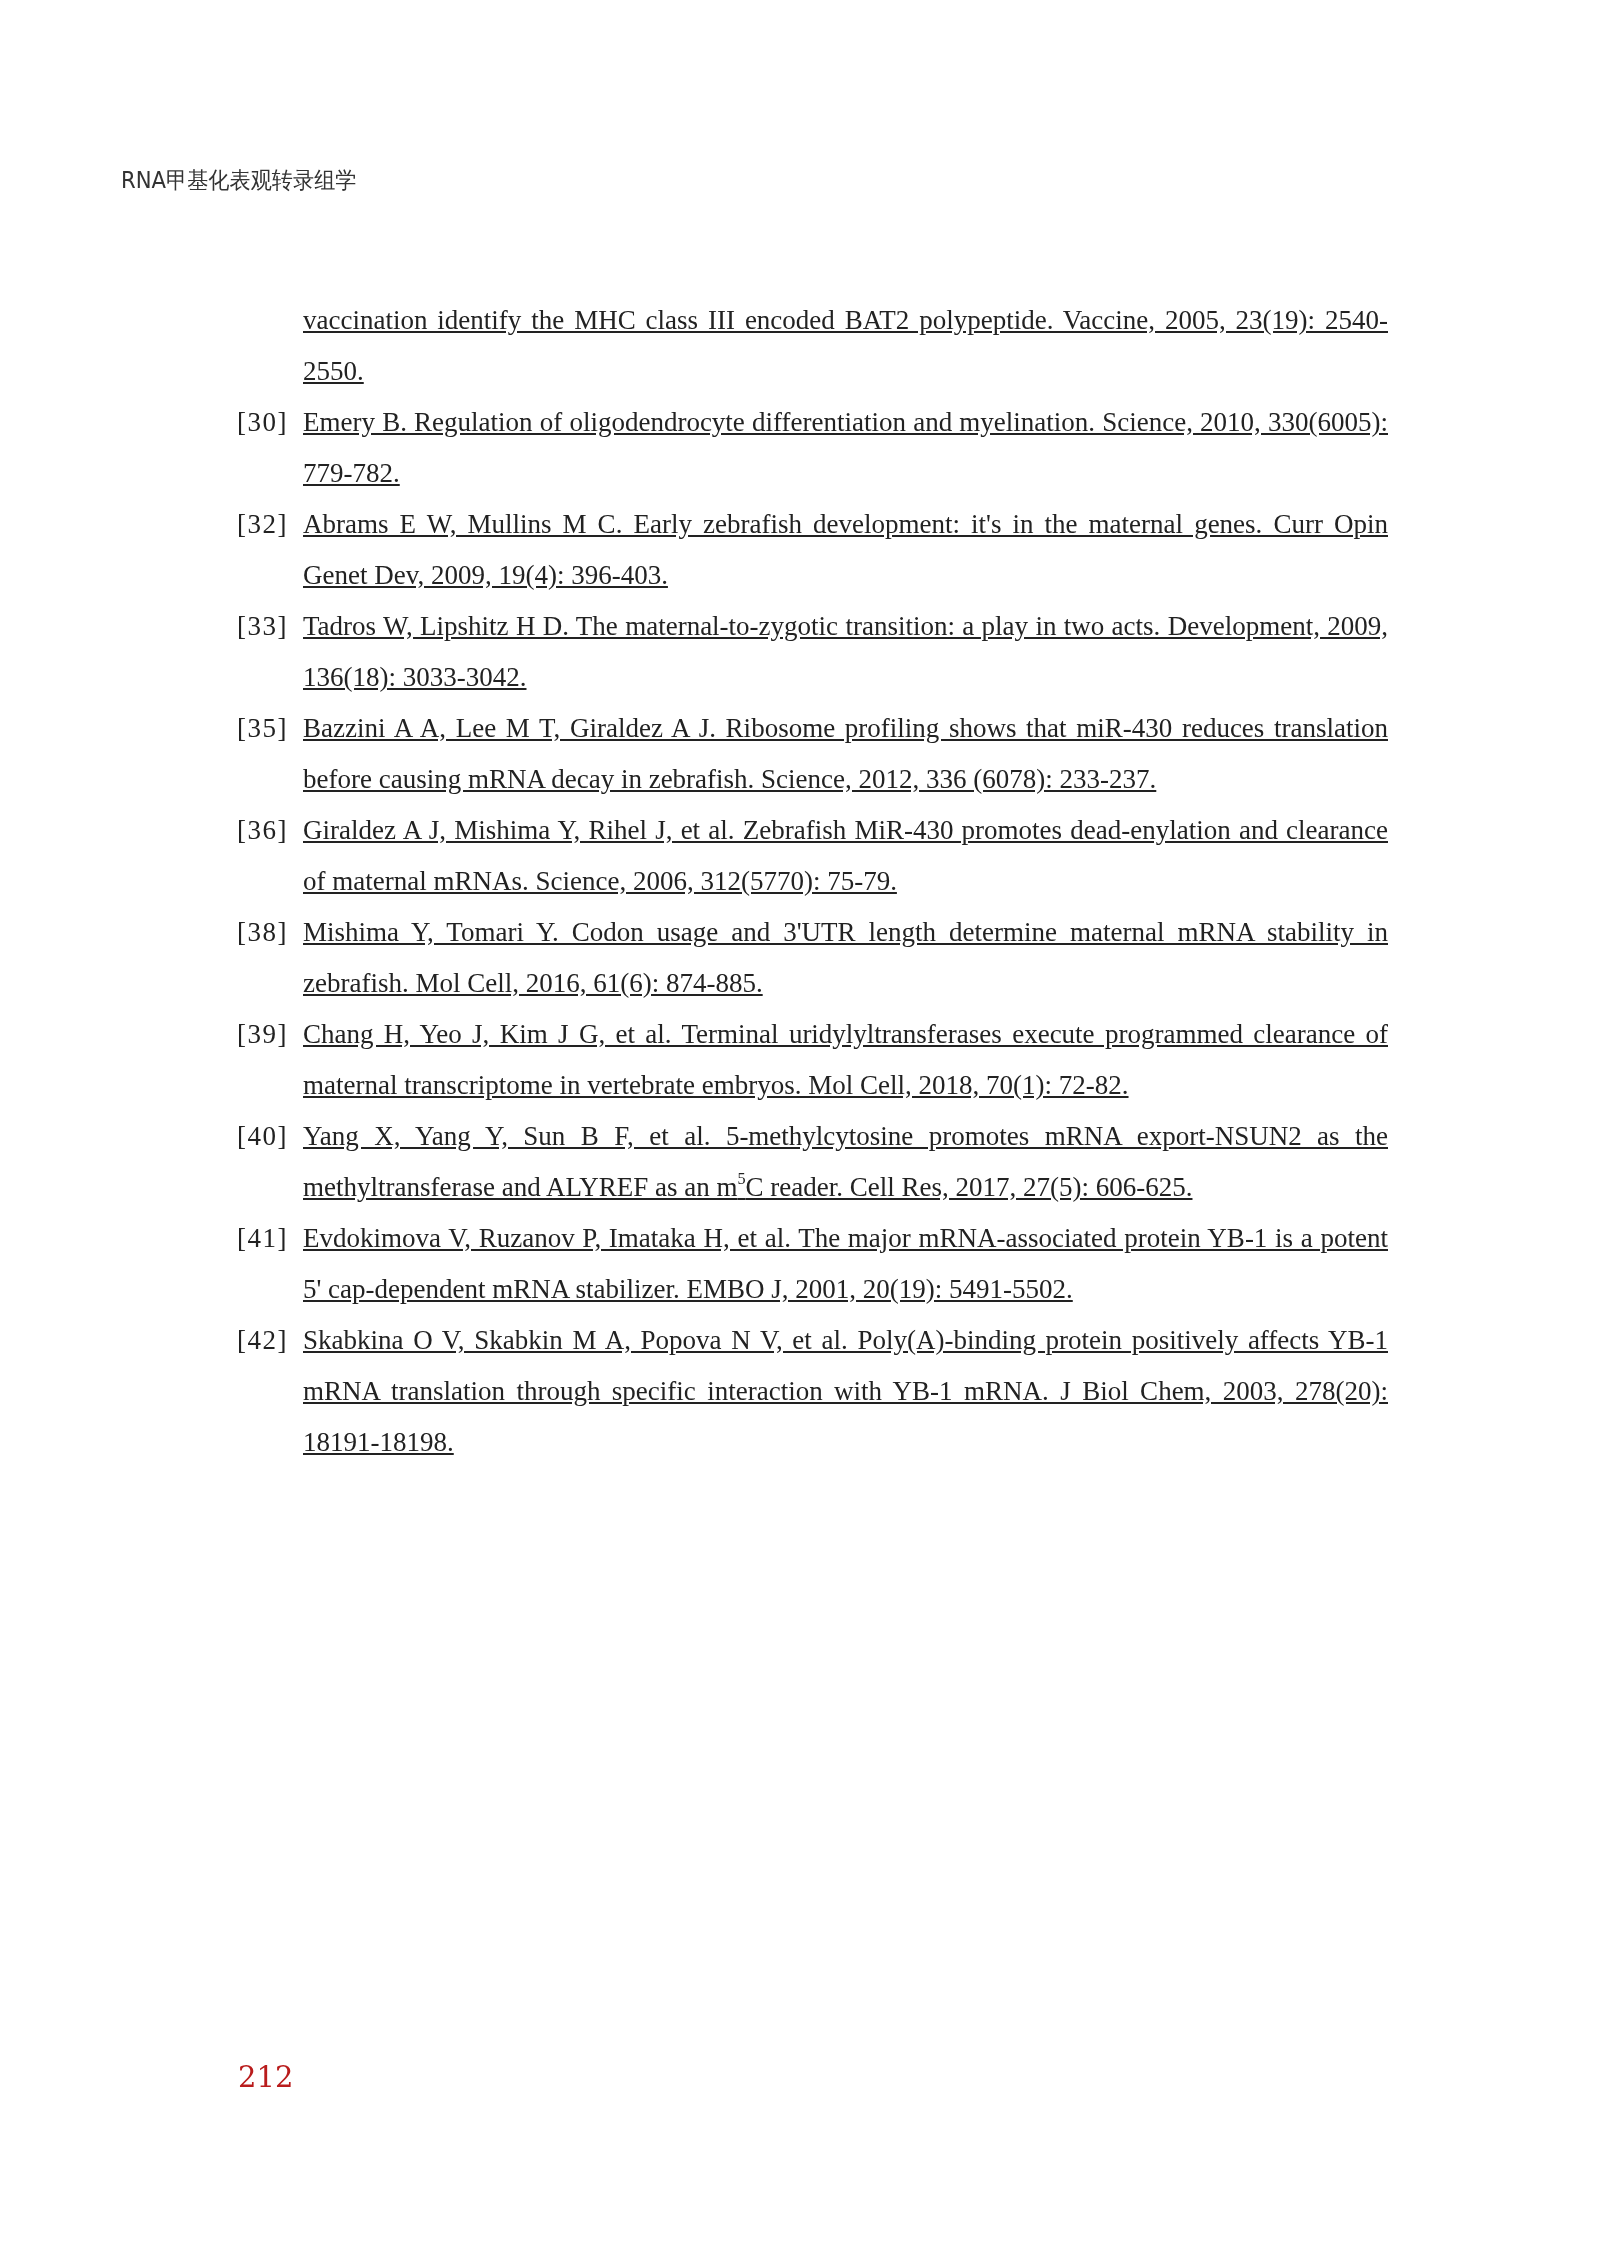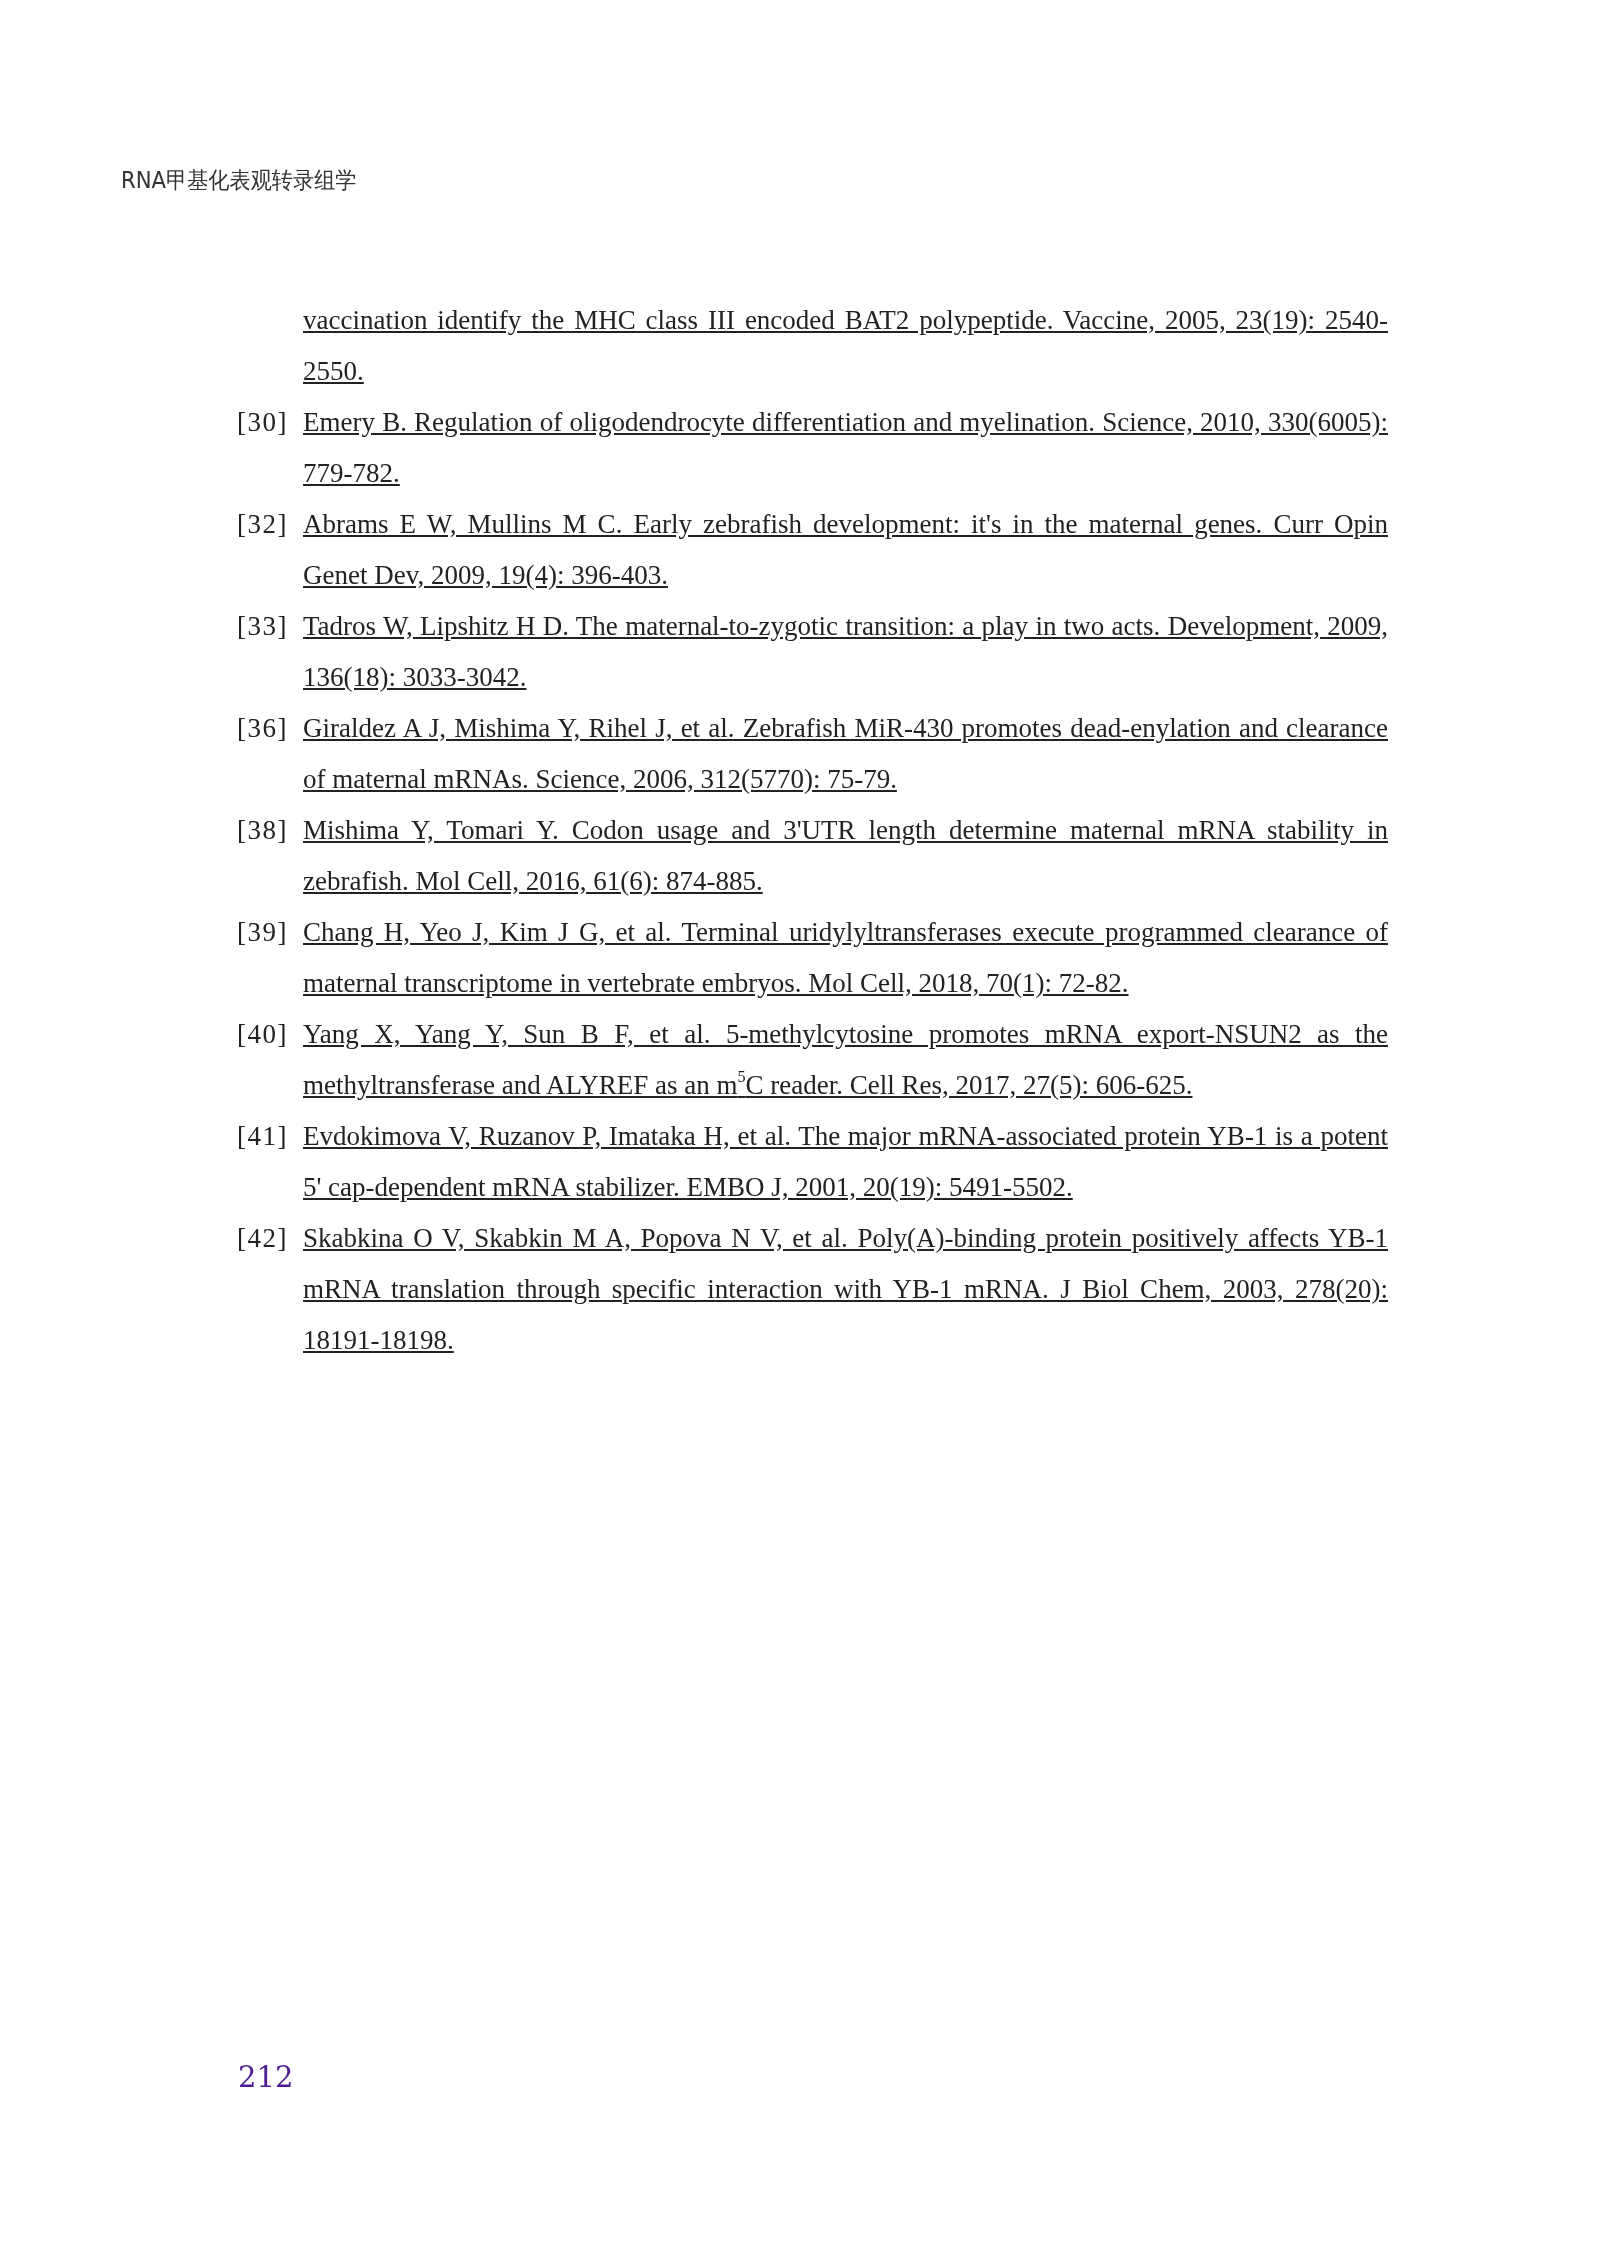--- a/index.html
+++ b/index.html
@@ -18,21 +18,21 @@
   .ref { position: relative; padding-left: 66px; text-align: justify; text-align-last: left; }
   .ref .num {
     position: absolute; left: 0; top: 0; width: 66px; white-space: nowrap;
     letter-spacing: 1.5px;
   }
   .ref .body { display: block; text-decoration: underline; }
   sup { font-size: 60%; line-height: 0; vertical-align: 0.75em; }
   .page-num {
     position: absolute; left: 238px; top: 2060px;
     font-family: "DejaVu Serif", "Liberation Serif", serif;
-    font-size: 29px; color: #4c1d95;
+    font-size: 29px; color: #b91c1c;
   }
 </style>
 </head>
 <body>
 
 <div class="header">RNA甲基化表观转录组学</div>
 
 <div class="refs">
   <div class="ref">
     <span class="num"></span>
@@ -42,20 +42,24 @@
     <span class="num">[30]</span>
     <span class="body">Emery B. Regulation of oligodendrocyte differentiation and myelination. Science, 2010, 330(6005): 779-782.</span>
   </div>
   <div class="ref">
     <span class="num">[32]</span>
     <span class="body">Abrams E W, Mullins M C. Early zebrafish development: it's in the maternal genes. Curr Opin Genet Dev, 2009, 19(4): 396-403.</span>
   </div>
   <div class="ref">
     <span class="num">[33]</span>
     <span class="body">Tadros W, Lipshitz H D. The maternal-to-zygotic transition: a play in two acts. Development, 2009, 136(18): 3033-3042.</span>
+  </div>
+  <div class="ref">
+    <span class="num">[35]</span>
+    <span class="body">Bazzini A A, Lee M T, Giraldez A J. Ribosome profiling shows that miR-430 reduces translation before causing mRNA decay in zebrafish. Science, 2012, 336 (6078): 233-237.</span>
   </div>
   <div class="ref">
     <span class="num">[36]</span>
     <span class="body">Giraldez A J, Mishima Y, Rihel J, et al. Zebrafish MiR-430 promotes dead-enylation and clearance of maternal mRNAs. Science, 2006, 312(5770): 75-79.</span>
   </div>
   <div class="ref">
     <span class="num">[38]</span>
     <span class="body">Mishima Y, Tomari Y. Codon usage and 3'UTR length determine maternal mRNA stability in zebrafish. Mol Cell, 2016, 61(6): 874-885.</span>
   </div>
   <div class="ref">

